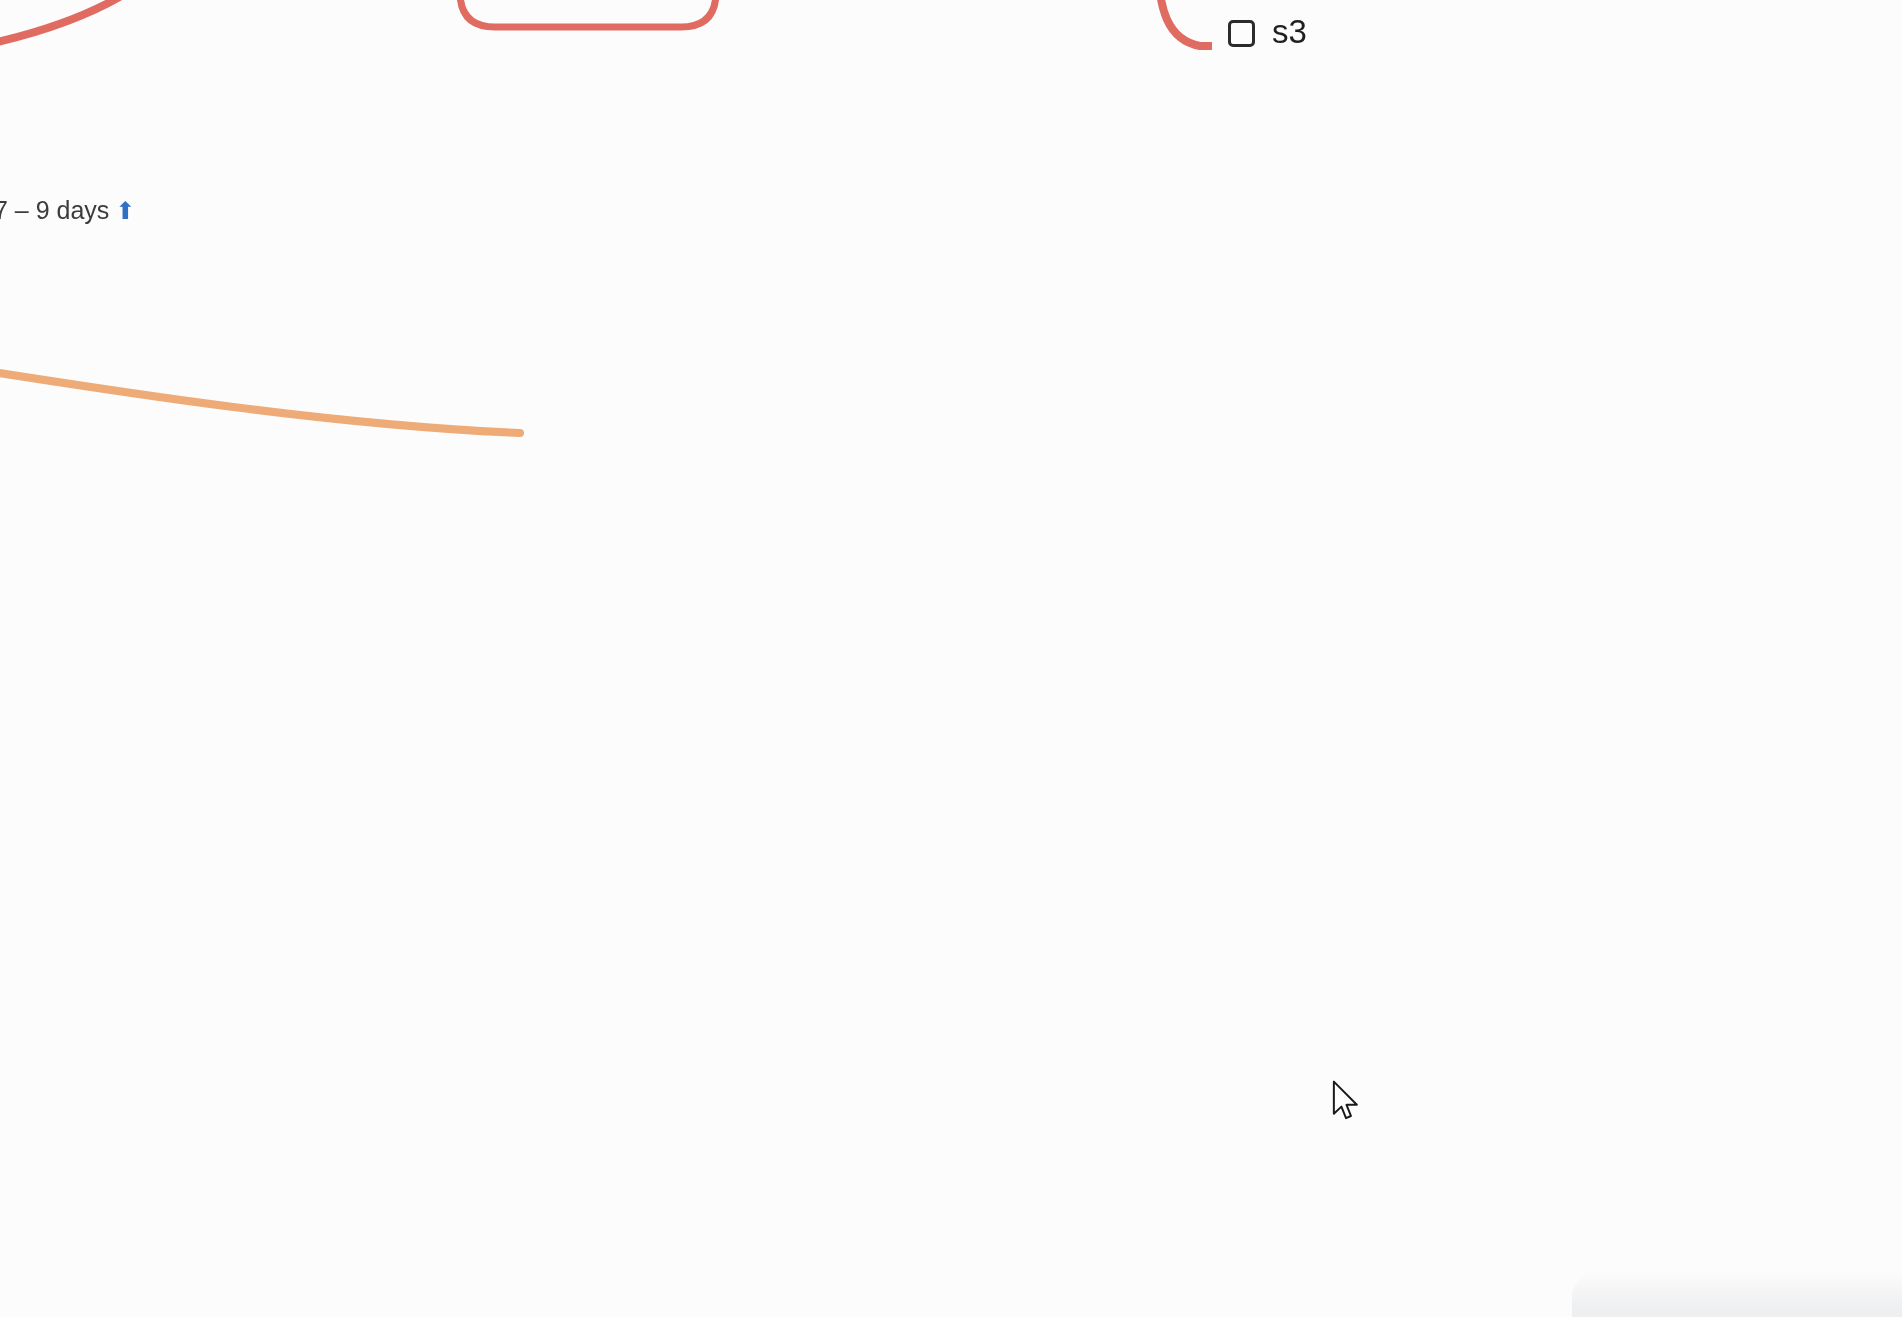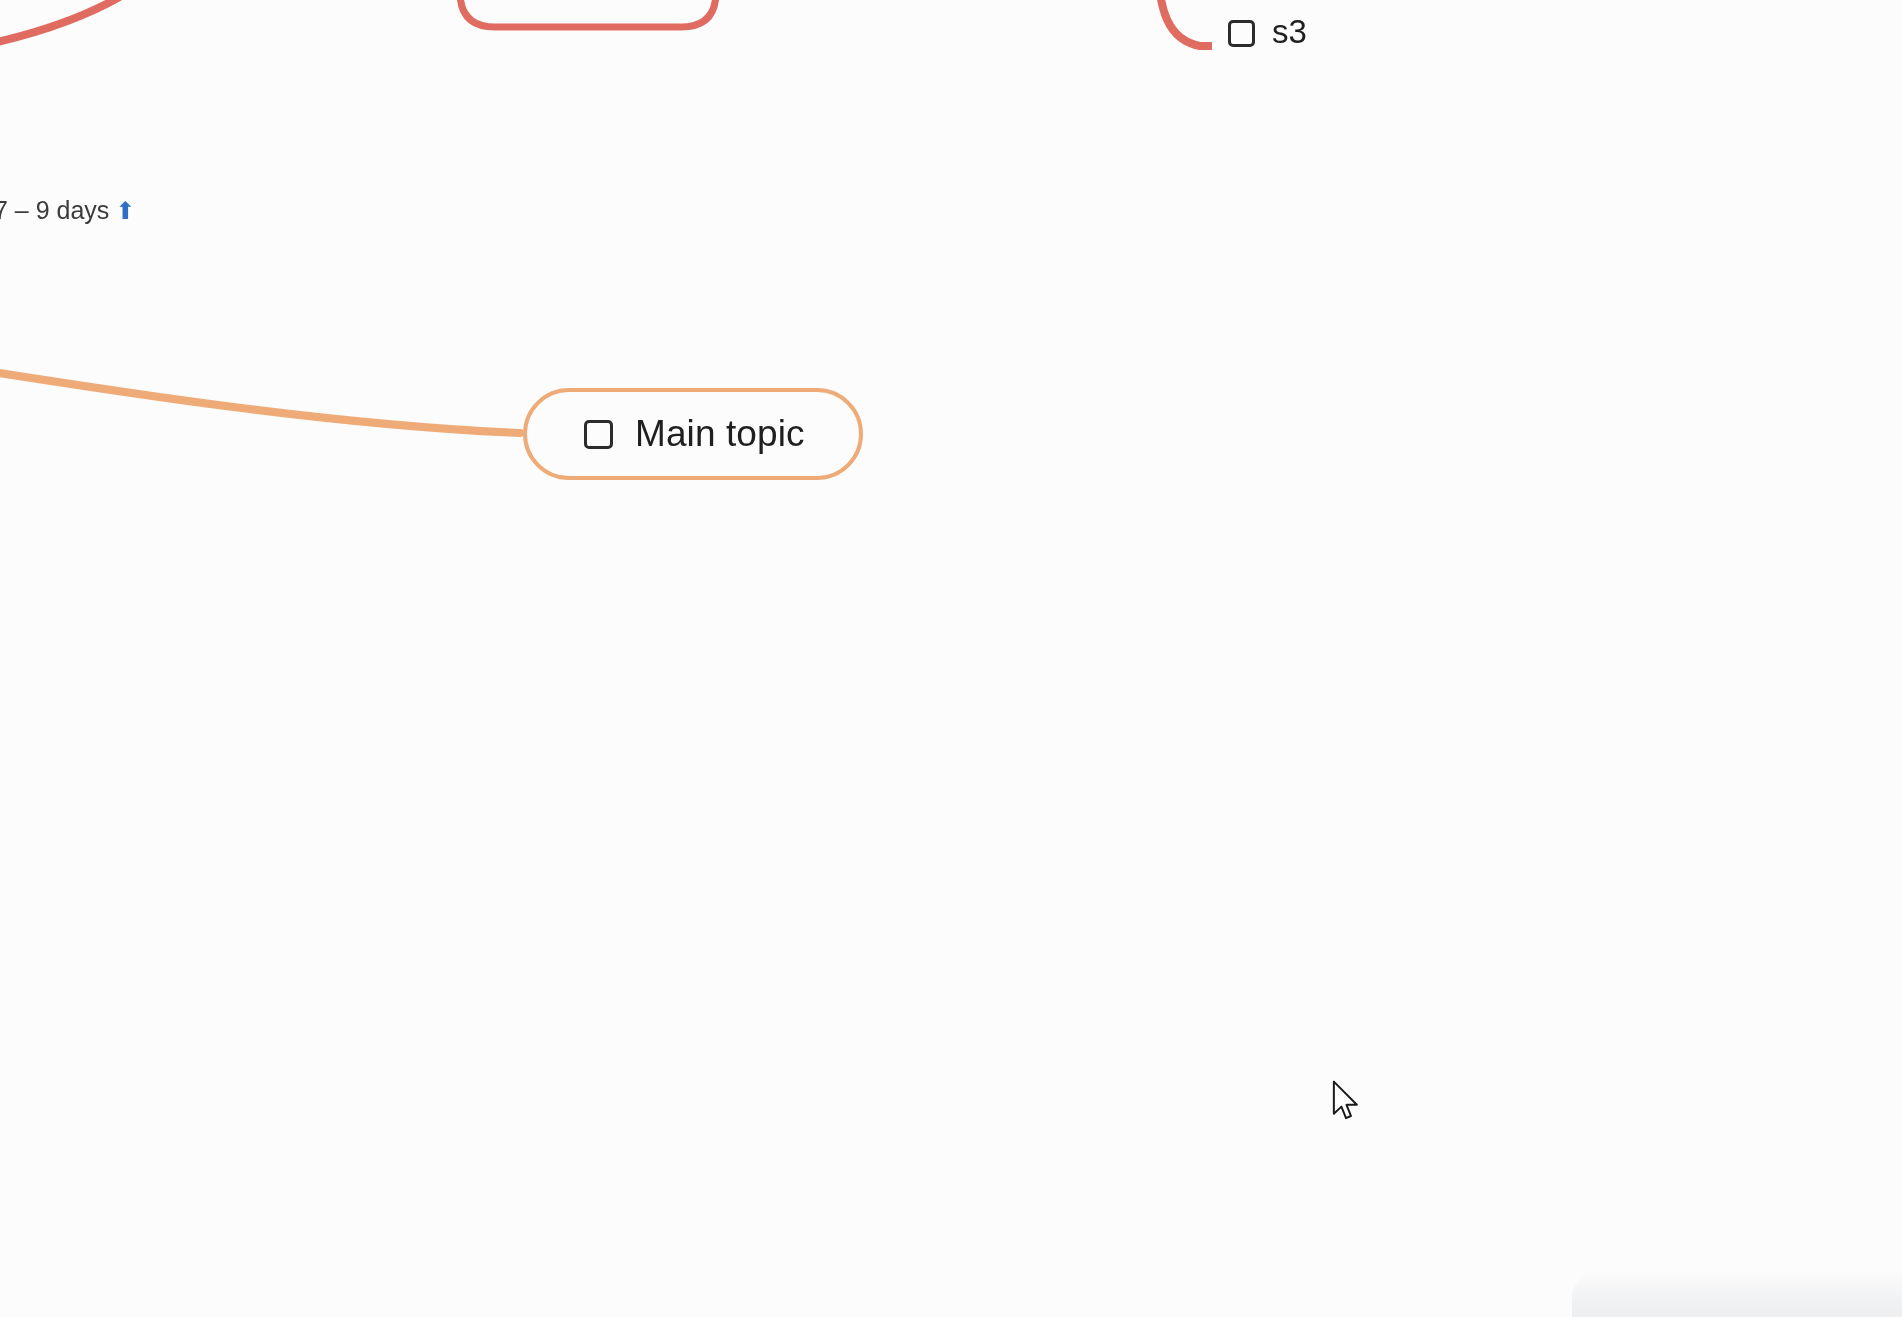--- a/index.html
+++ b/index.html
@@ -155,24 +155,20 @@
 
     <path d="M 460 -70 L 460 -8 Q 460 27 495 27 L 681 27 Q 716 27 716 -8 L 716 -70" fill="none" stroke="#e06b60" stroke-width="7" stroke-linecap="round" stroke-linejoin="round"></path>
 
     <path d="M -30 48 C 40 34 100 12 140 -16" fill="none" stroke="#e06b60" stroke-width="8" stroke-linecap="round"></path>
 
     <path d="M 1158 -40 C 1158 10 1168 40 1200 46 L 1318 46" fill="none" stroke="#e06b60" stroke-width="8" stroke-linecap="round"></path>
 
     <path d="M -20 370 C 120 392 330 425 520 433" fill="none" stroke="#eeab77" stroke-width="8" stroke-linecap="round"></path>
   </svg>
 
-  <div class="node node-pill" id="node-main-topic" style="border-color: rgb(238, 171, 119);">
-    <span class="node-checkbox"></span>
-    <span class="node-label">Main topic</span>
-  </div>
 
   <div class="node" id="node-s3">
     <span class="node-checkbox"></span>
     <span class="node-label">s3</span>
   </div>
 
   <div id="duration-annotation">
     <span>7  – 9 days</span>
     <span class="arrow-up-icon" style="color: rgb(47, 111, 196);">⬆</span>
   </div>

